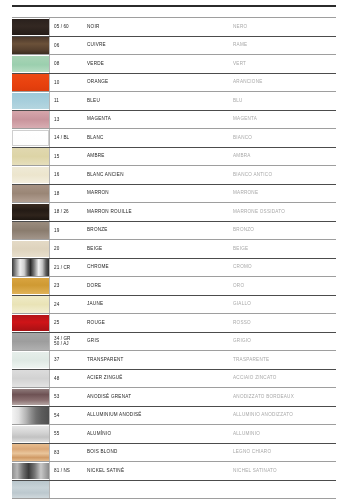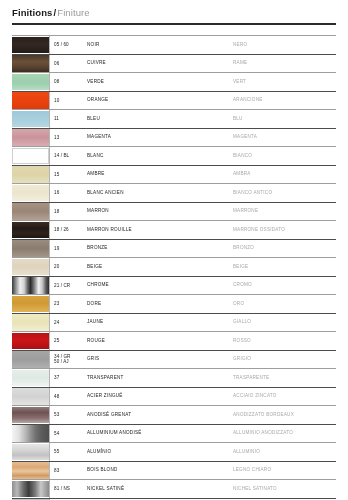--- a/index.html
+++ b/index.html
@@ -125,23 +125,20 @@
     color: #a8a8a8;
     letter-spacing: .25px;
     white-space: nowrap;
   }
 </style>
 </head>
 <body>
 
 <div class="page">
 
-  <div class="header">
-    <span class="fr">Finitions</span><span class="sep">/</span><span class="it">Finiture</span>
-  </div>
   <div class="header-rule"></div>
 
   <div class="table" id="finishes-table">
       <div class="row dark">
         <div class="swatch-cell">
           <div class="swatch" style="background: linear-gradient(rgb(42, 33, 29) 0%, rgb(51, 40, 34) 45%, rgb(36, 28, 24) 100%);"></div>
         </div>
         <div class="code-cell">
           <div class="code">05 / 60</div>
         </div>

